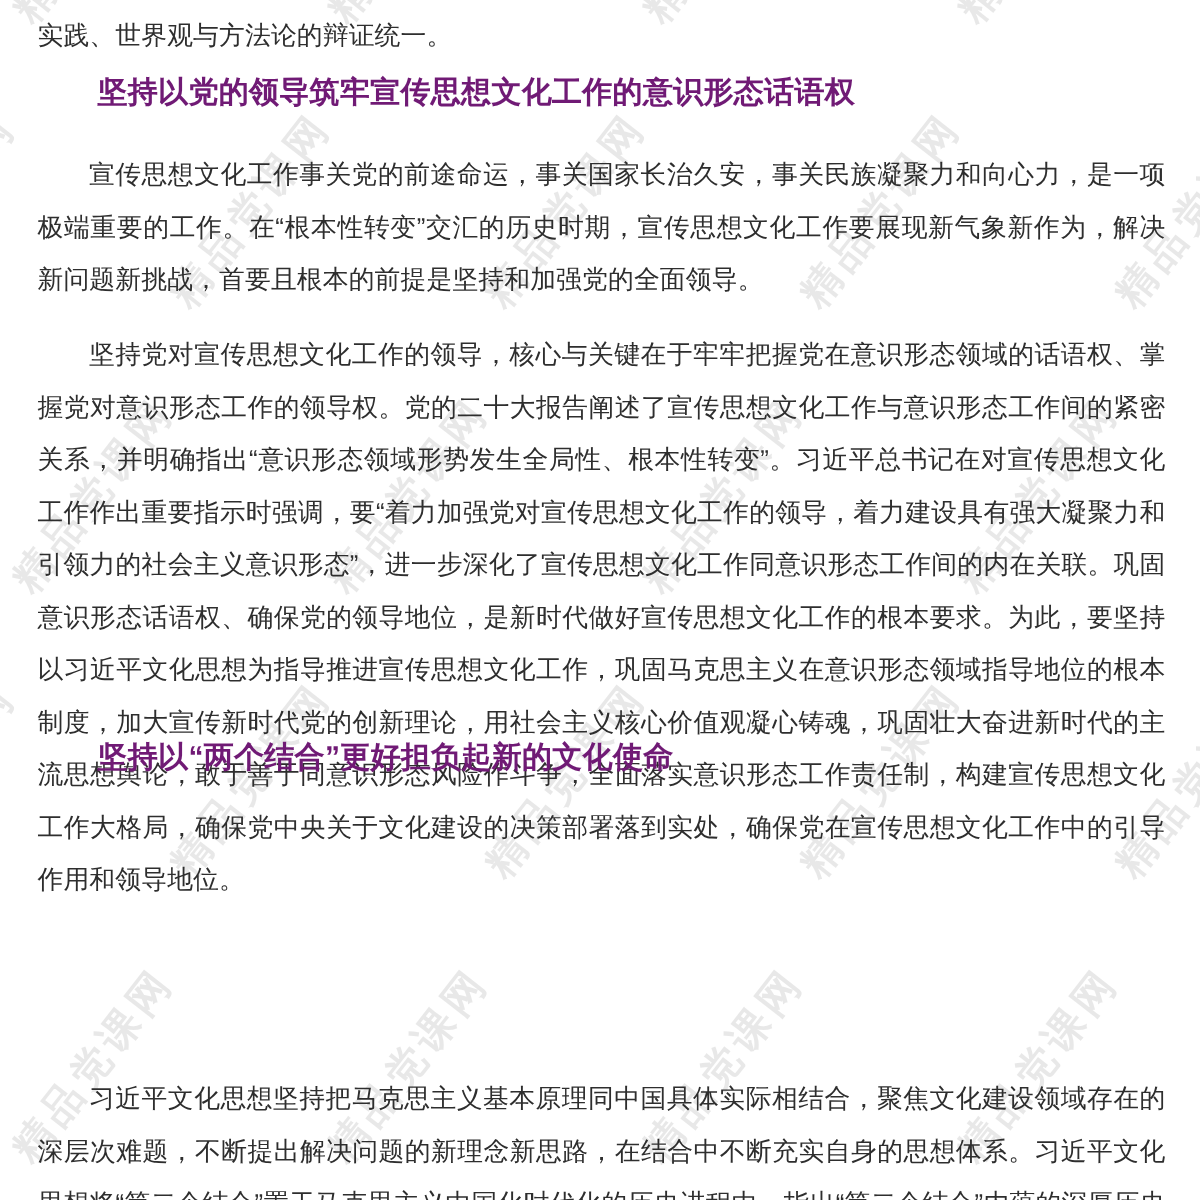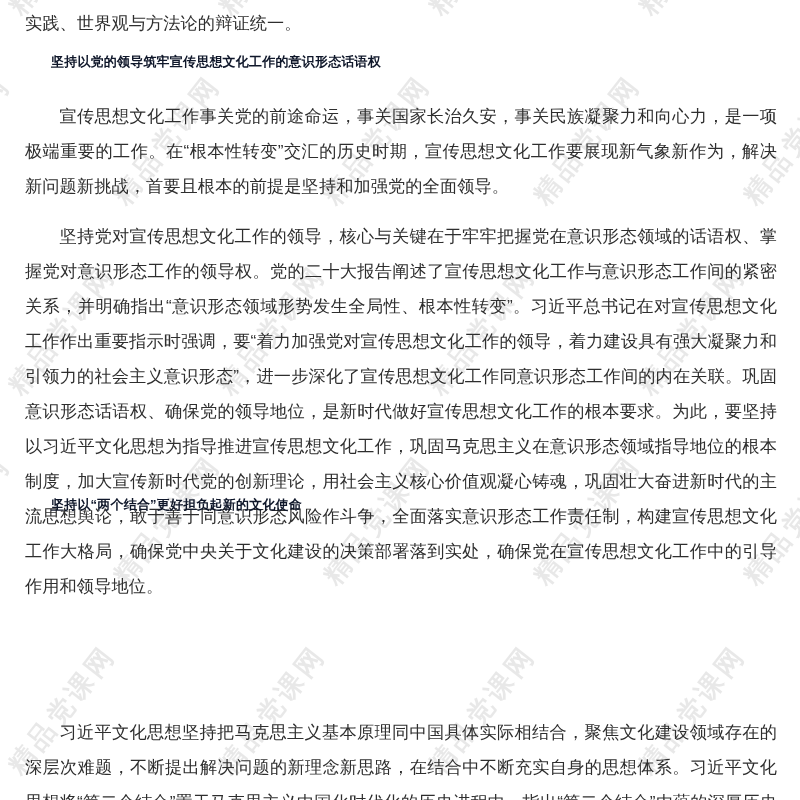--- a/index.html
+++ b/index.html
@@ -73,23 +73,23 @@
     margin: 0;
     letter-spacing: 0.1px;
     font-weight: 400;
   }
 
   .doc-paragraph.no-indent {
     text-indent: 0;
   }
 
   .doc-heading {
-    font-size: 13px;
+    font-size: 20px;
     line-height: 30px;
-    color: #0f172a;
+    color: #701a75;
     font-weight: 700;
     text-indent: 2em;
     margin: 0;
     letter-spacing: 0.2px;
     text-align: left;
   }
 </style>
 </head>
 <body>
 

